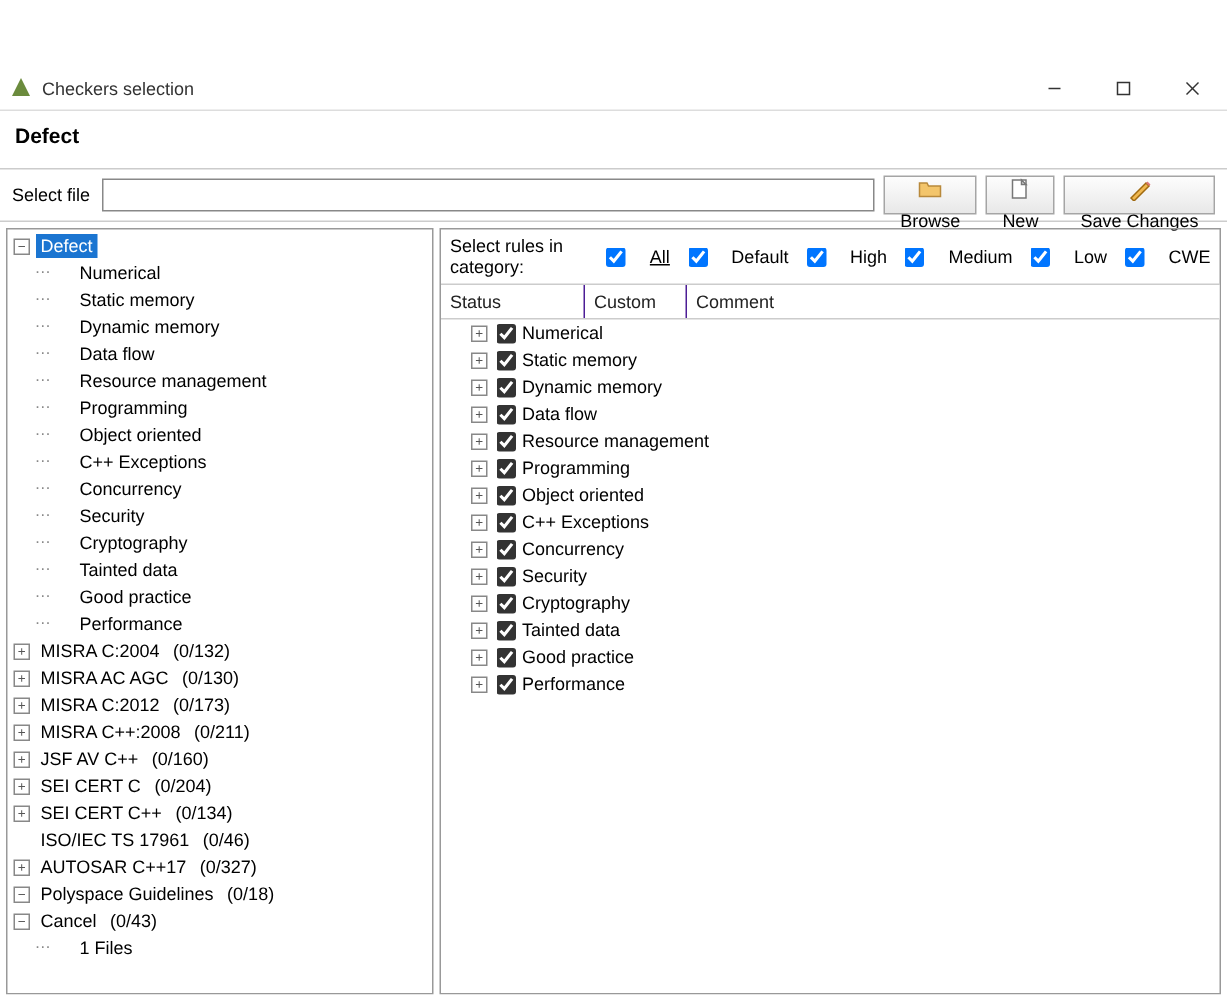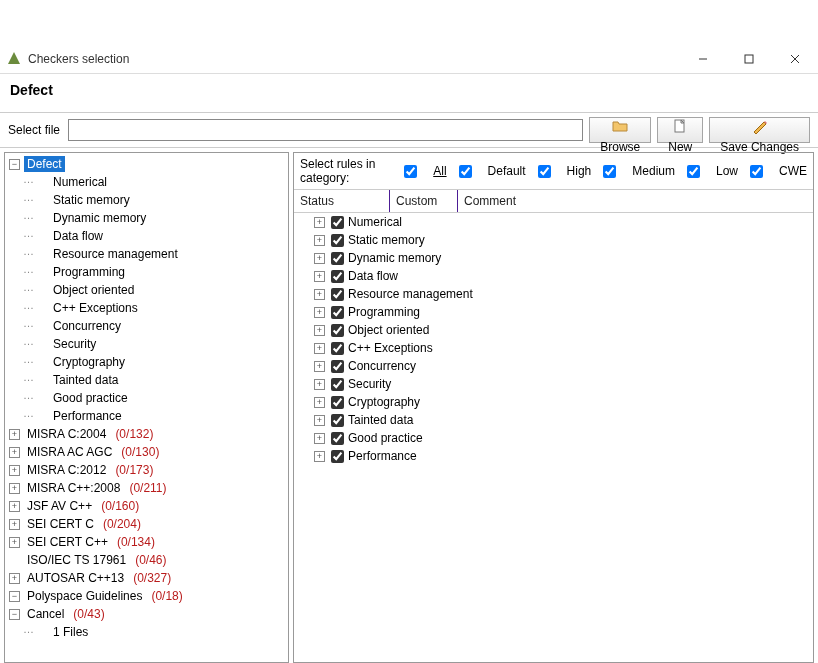--- a/index.html
+++ b/index.html
@@ -29,21 +29,21 @@
 
 .main { display: flex; height: calc(663px - 30px - 43px - 36px - 34px); border-bottom: 1px solid #ccc; }
 .left-panel { width: 285px; border: 1px solid #999; margin: 4px; position: relative; overflow: hidden; background: #fff; }
 .left-scroll { overflow-y: scroll; height: 100%; }
 .tree { padding: 2px 0; }
 .tree-row { display: flex; align-items: center; height: 18px; padding-left: 4px; white-space: nowrap; }
 .tree-row .exp { width: 11px; height: 11px; border: 1px solid #888; font-size: 9px; line-height: 9px; text-align: center; margin-right: 4px; color: #555; background: #fff; }
 .tree-row .noexp { width: 11px; height: 11px; margin-right: 4px; }
 .tree-row .lbl { padding: 1px 3px; }
 .tree-row.selected .lbl { background: #1b75d1; color: #fff; }
-.tree-row .count { color: #b91c1c; margin-left: 6px; }
+.tree-row .count { color: #000000; margin-left: 6px; }
 .tree-row.selected .count { color: #fff; }
 .child { padding-left: 30px; position: relative; }
 .child::before { content: "…"; color: #888; position: absolute; left: 18px; top: 0; font-size: 11px; letter-spacing: -1px; }
 
 .right-panel { flex: 1; margin: 4px 4px 4px 0; border: 1px solid #999; display: flex; flex-direction: column; }
 .filter-row { display: flex; align-items: center; gap: 10px; padding: 4px 6px; border-bottom: 1px solid #ccc; }
 .filter-row label.cb { display: flex; align-items: center; gap: 16px; }
 .filter-row input[type=checkbox] { width: 13px; height: 13px; }
 .table-head { display: flex; border-bottom: 1px solid #ccc; background: #fff; }
 .th { padding: 4px 6px; border-right: 1px solid #4c1d95; font-weight: normal; color: #222; }
@@ -227,21 +227,21 @@
             <span class="lbl">SEI CERT C++</span>
             <span class="count">(0/134)</span>
           </div>
           <div class="tree-row">
             <span class="noexp"></span>
             <span class="lbl">ISO/IEC TS 17961</span>
             <span class="count">(0/46)</span>
           </div>
           <div class="tree-row">
             <span class="exp">+</span>
-            <span class="lbl">AUTOSAR C++13</span>
+            <span class="lbl">AUTOSAR C++17</span>
             <span class="count">(0/327)</span>
           </div>
           <div class="tree-row">
             <span class="exp">−</span>
             <span class="lbl">Polyspace Guidelines</span>
             <span class="count">(0/18)</span>
           </div>
           <div class="tree-row">
             <span class="exp">−</span>
             <span class="lbl">Cancel</span>

